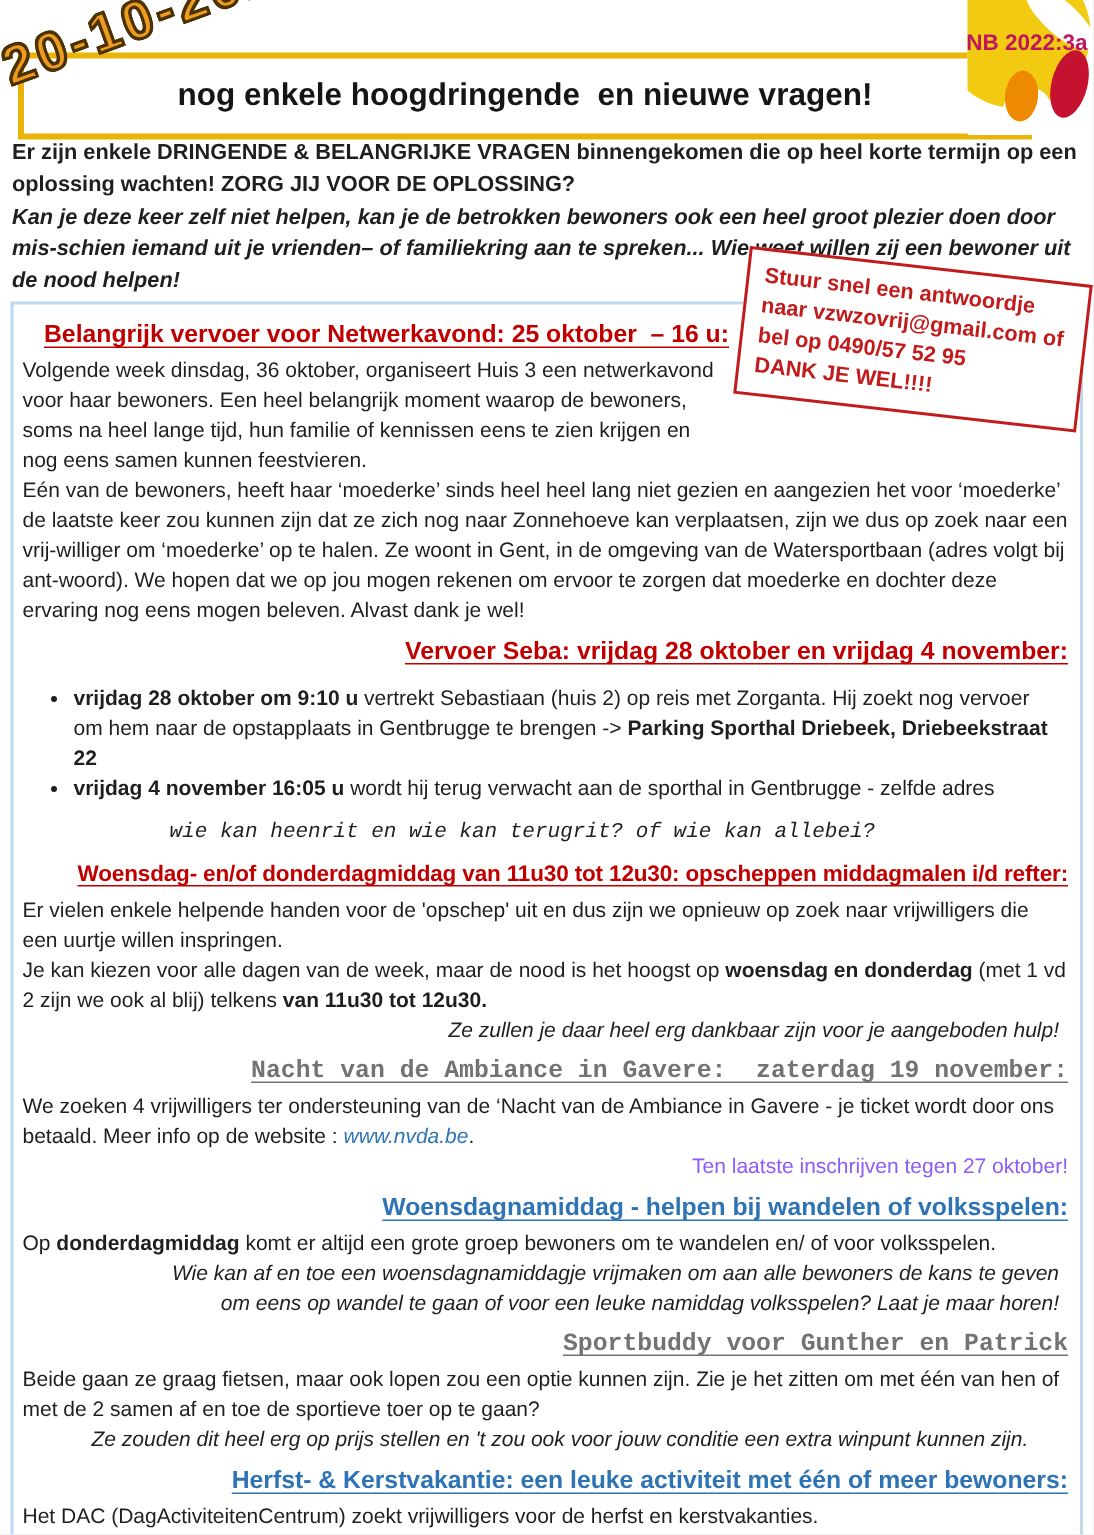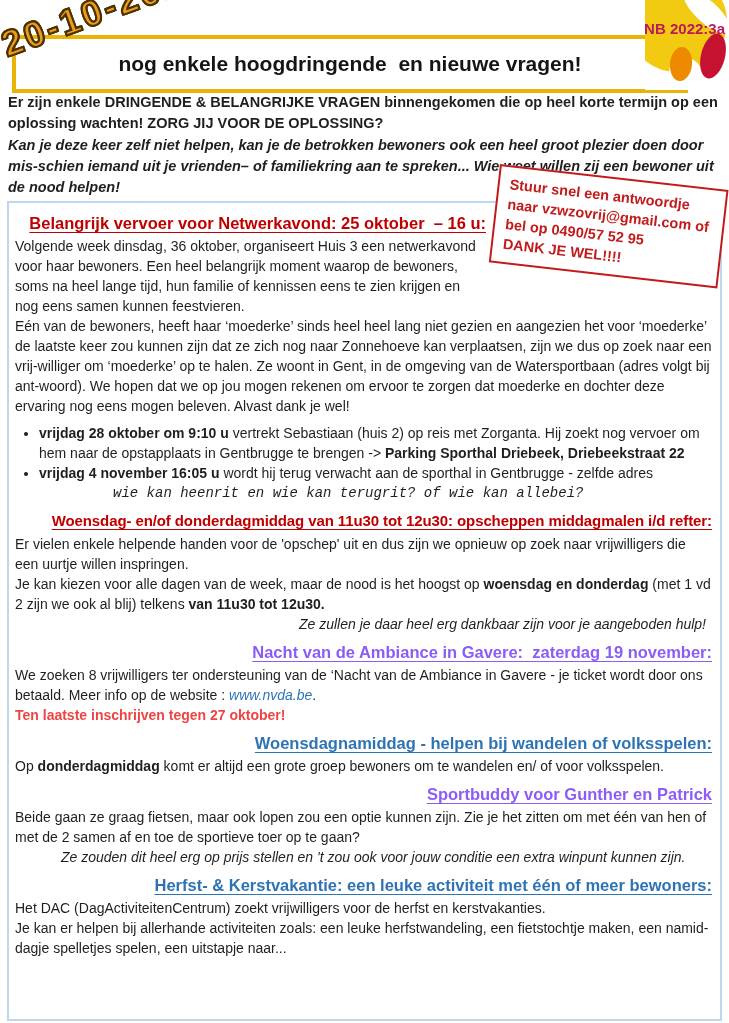--- a/index.html
+++ b/index.html
@@ -21,29 +21,29 @@
   .intro .p1{font-size:14.5px;font-weight:700;line-height:21px;}
   .intro .p2{font-size:14.5px;font-weight:700;font-style:italic;line-height:21px;margin-top:1px;}
   
   .content-box{margin:3px 7px 0 7px;border:2px solid #bdd7ee;padding:2px 8px 8px 4px;
                min-height:820px;box-sizing:border-box;}
   .section{margin-top:7px;}
   .section h3{margin:0 0 2px 2px;font-size:16.5px;line-height:22px;font-weight:700;
               text-decoration:underline;text-underline-offset:3px;white-space:pre;text-align:right;}
   .section h3.tight{font-size:15px;letter-spacing:-0.1px;}
   .section h3.red{color:#c00000;}
-  .section h3.navy{color:#8b5cf6;}
+  .section h3.navy{color:#737373;font-family:Liberation Mono, monospace;}
   .section h3.blue{color:#2e74b5;}
   .section p{margin:0 0 0 2px;font-size:14px;line-height:20px;}
   .note{font-style:italic;}
   .note.ml100{margin-left:100px;font-family:Liberation Mono, monospace;}
   .note.ml88{margin-left:88px;margin-right:6px;text-align:right;}
   .note.ml48{margin-left:48px;}
-  .alert{color:#ef4444;font-weight:700;text-align:left;}
-  ul.bullets{margin:0;padding-left:26px;}
+  .alert{color:#8b5cf6;font-weight:400;text-align:right;}
+  ul.bullets{margin:10px;padding-left:26px;}
   ul.bullets li{font-size:14px;line-height:20px;}
   .b{font-weight:700;}
   .link{color:#2e74b5;cursor:pointer;font-style:italic;}
   
   .answer-note{position:absolute;left:500px;top:164px;width:206px;z-index:6;background:#fff;
                border:2.5px solid #c21b1b;transform:rotate(6.5deg);transform-origin:left top;
                padding:7px 10px 8px 10px;color:#c21b1b;font-weight:700;font-size:14.5px;line-height:20px;}
   .answer-note div{white-space:nowrap;}
   
   .float-spacer{float:right;width:226px;height:92px;}
@@ -84,43 +84,45 @@
   <div class="content-box">
 
     <div class="section">
       <div class="float-spacer"></div>
       <h3 class="red">Belangrijk vervoer voor Netwerkavond: 25 oktober  – 16 u:</h3>
       <p><span>Volgende week dinsdag, 36 oktober, organiseert Huis 3 een netwerkavond voor haar bewoners. Een heel belangrijk moment waarop de bewoners, soms na heel lange tijd, hun familie of kennissen eens te zien krijgen en nog eens samen kunnen feestvieren.</span></p>
       <p><span>Eén van de bewoners, heeft haar ‘moederke’ sinds heel heel lang niet gezien en aangezien het voor ‘moederke’ de laatste keer zou kunnen zijn dat ze zich nog naar Zonnehoeve kan verplaatsen, zijn we dus op zoek naar een vrij-williger om ‘moederke’ op te halen. Ze woont in Gent, in de omgeving van de Watersportbaan (adres volgt bij ant-woord).  We hopen dat we op jou mogen rekenen om ervoor te zorgen dat moederke en dochter deze ervaring nog eens mogen beleven.  Alvast dank je wel!</span></p>
     </div>
 
     <div class="section">
+      <h3 class="red">Vervoer Seba: vrijdag 28 oktober en vrijdag 4 november:</h3>
       <ul class="bullets">
         <li><span class="b">vrijdag 28 oktober om 9:10 u</span><span> vertrekt Sebastiaan (huis 2) op reis met Zorganta. Hij zoekt nog vervoer om hem naar de opstapplaats in Gentbrugge te brengen -&gt; </span><span class="b">Parking Sporthal Driebeek, Driebeekstraat 22</span></li>
         <li><span class="b">vrijdag 4 november 16:05 u</span><span> wordt hij terug verwacht aan de sporthal in Gentbrugge - zelfde adres</span></li>
       </ul>
       <p class="note ml100">wie kan heenrit en wie kan terugrit? of wie kan allebei?</p>
     </div>
 
     <div class="section">
       <h3 class="red tight">Woensdag- en/of donderdagmiddag van 11u30 tot 12u30: opscheppen middagmalen i/d refter:</h3>
       <p><span>Er vielen enkele helpende handen voor de 'opschep' uit en dus zijn we opnieuw op zoek naar vrijwilligers die een uurtje willen inspringen.</span></p>
       <p><span>Je kan kiezen voor alle dagen van de week, maar de nood is het hoogst op </span><span class="b">woensdag en donderdag</span><span> (met 1 vd 2 zijn we ook al blij) telkens </span><span class="b">van 11u30 tot 12u30.</span></p>
       <p class="note ml88">Ze zullen je daar heel erg dankbaar zijn voor je aangeboden hulp!</p>
     </div>
 
     <div class="section">
       <h3 class="navy">Nacht van de Ambiance in Gavere:  zaterdag 19 november:</h3>
-      <p><span>We zoeken 8 vrijwilligers ter ondersteuning van de ‘Nacht van de Ambiance in Gavere - je ticket wordt door ons betaald.   Meer info op de website : </span><span class="link">www.nvda.be</span><span>.</span></p>
+      <p><span>We zoeken 4 vrijwilligers ter ondersteuning van de ‘Nacht van de Ambiance in Gavere - je ticket wordt door ons betaald.   Meer info op de website : </span><span class="link">www.nvda.be</span><span>.</span></p>
       <p class="alert">Ten laatste inschrijven tegen 27 oktober!</p>
     </div>
 
     <div class="section">
       <h3 class="blue">Woensdagnamiddag - helpen bij wandelen of volksspelen:</h3>
       <p><span>Op </span><span class="b">donderdagmiddag</span><span> komt er altijd een grote groep bewoners om te wandelen en/ of voor volksspelen.</span></p>
+      <p class="note ml88">Wie kan af en toe een woensdagnamiddagje vrijmaken om aan alle bewoners de kans te geven om eens op wandel te gaan of voor een leuke namiddag volksspelen? Laat je maar horen!</p>
     </div>
 
     <div class="section">
       <h3 class="navy">Sportbuddy voor Gunther en Patrick</h3>
       <p><span>Beide gaan ze graag fietsen, maar ook lopen zou een optie kunnen zijn. Zie je het zitten om met één van hen of met de 2 samen af en toe de sportieve toer op te gaan?</span></p>
       <p class="note ml48">Ze zouden dit heel erg op prijs stellen en 't zou ook voor jouw conditie een extra winpunt kunnen zijn.</p>
     </div>
 
     <div class="section">
       <h3 class="blue">Herfst- &amp; Kerstvakantie: een leuke activiteit met één of meer bewoners:</h3>

